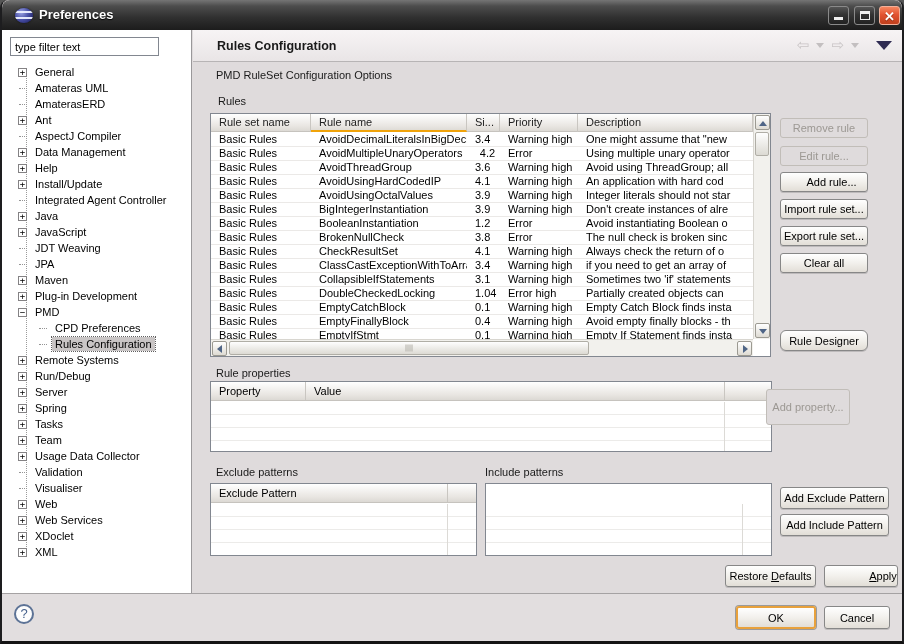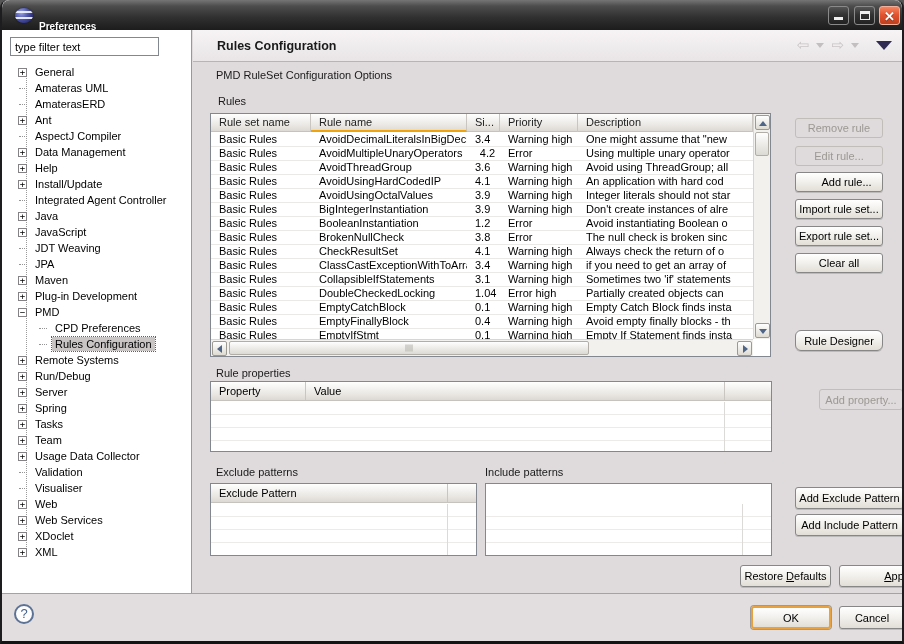--- a/index.html
+++ b/index.html
@@ -10,21 +10,21 @@
 
   
   .titlebar { position:absolute; left:0; top:0; width:100%; height:30px;
               background:linear-gradient(180deg,#757575 0%,#4d4d4d 20%,#2f2f2f 60%,#1c1c1c 100%);
               border-radius:8px 8px 0 0; }
   .app-icon { position:absolute; left:13px; top:8px; width:18px; height:15px; border-radius:50%;
               background:
                 repeating-linear-gradient(180deg, rgba(255,255,255,0) 0 3px, rgba(235,238,255,.95) 3px 4.6px, rgba(255,255,255,0) 4.6px 6px),
                 radial-gradient(circle at 35% 30%, #9aa2e2 0%, #4a51a8 45%, #23266b 85%);
               box-shadow:0 0 2px rgba(0,0,0,.6); }
-  .title-text { position:absolute; left:37px; top:12px; line-height:29px; color:#fff; font-weight:bold; font-size:10px; text-shadow:0 1px 1px #000; }
+  .title-text { position:absolute; left:37px; top:0; line-height:29px; color:#fff; font-weight:bold; font-size:13px; text-shadow:0 1px 1px #000; }
   .winbtn { position:absolute; top:6px; width:21px; height:19px; border-radius:3px; border:1px solid #8a8a8a;
             background:linear-gradient(180deg,#555 0%,#333 45%,#222 100%); }
   .winbtn.min { left:826px; } .winbtn.max { left:852px; }
   .winbtn.close { left:877px; border-color:#f3b09a;
             background:linear-gradient(180deg,#f4855f 0%,#e35331 45%,#c03f1c 100%); }
   .glyph-min { position:absolute; left:5px; bottom:4px; width:9px; height:3px; background:#f0f0f0; }
   .glyph-max { position:absolute; left:5px; top:4px; width:10px; height:9px; border:1px solid #f0f0f0; border-top:3px solid #f0f0f0; }
   .glyph-close { position:absolute; width:100%; text-align:center; top:1px; color:#fff; font-weight:bold; font-size:13px; line-height:17px; text-shadow:0 1px 1px #8c2a10; }
 
   
@@ -47,21 +47,21 @@
                background:linear-gradient(180deg,#f7f4f5,#e9e5e6); border-bottom:1px solid #b7b4b5; }
   .page-title { position:absolute; left:24px; top:9px; font-weight:bold; font-size:12.5px; color:#1a1a1a; }
   .nav { position:absolute; right:14px; top:6px; display:flex; align-items:center; gap:4px; }
   .nav-arrow { font-size:15px; color:#c9c5c6; line-height:18px; }
   .nav-dd { width:0; height:0; border-left:4px solid transparent; border-right:4px solid transparent; border-top:5px solid #c3bfc0; margin:0 3px; }
   .view-menu { width:0; height:0; border-left:8px solid transparent; border-right:8px solid transparent; border-top:9px solid #2f2b52; margin-left:10px; }
 
   
   .btn { position:absolute; border:1px solid #878787; border-radius:3px; background:linear-gradient(180deg,#ffffff 0%,#f2f0ec 50%,#e2ded7 100%);
          font-family:"Liberation Sans", sans-serif; font-size:11px; color:#000; text-align:left; cursor:default;
-         box-shadow:0 1px 0 rgba(0,0,0,.15); display:flex; align-items:center; justify-content:center;margin-left:15px; }
+         box-shadow:0 1px 0 rgba(0,0,0,.15); display:flex; align-items:center; justify-content:center; }
   .btn.disabled { background:#dfdbdc; border-color:#c1bdb8; color:#9c9893; box-shadow:none; }
   .btn.default-focus { border:2px solid #e8a13c; box-shadow:0 0 0 1px #9a9a9a; }
   .btn u { text-decoration:underline; }
 
   
   .label { position:absolute; color:#1a1a1a; }
   .rules-table { position:absolute; left:208px; top:113px; width:561px; height:244px; border:1px solid #828790; background:#fff; overflow:hidden; }
   .rt-header { position:absolute; left:0; top:0; right:17px; height:18px; display:flex;
                background:linear-gradient(180deg,#ffffff,#e9e6e2 70%,#dcd9d4); border-bottom:1px solid #c6c3be; }
   .rt-hcell { height:18px; line-height:17px; padding-left:8px; border-right:1px solid #c9c6c1; color:#222; overflow:hidden; white-space:nowrap; position:relative; }
@@ -421,21 +421,21 @@
   <div class="mini-table" style="left:208px; top:381px; width:562px; height:71px;">
     <div class="mini-head">
       <span class="mini-hcell" style="width:95px;">Property</span>
       <span class="mini-hcell" style="flex:1;">Value</span>
       <span class="mini-hcell" style="width:46px; border-right:none;"></span>
     </div>
     <div class="mini-body">
       <div class="col-line" style="right:46px;"></div>
     </div>
   </div>
-  <div class="btn disabled" style="left:802px; top:389px; width:84px; height:21px;">Add property...</div>
+  <div class="btn disabled" style="left:764px; top:389px; width:84px; height:36px;">Add property...</div>
 
   <div class="label" style="left:214px; top:466px;">Exclude patterns</div>
   <div class="label" style="left:483px; top:466px;">Include patterns</div>
 
   <div class="mini-table" style="left:208px; top:483px; width:267px; height:73px;">
     <div class="mini-head">
       <span class="mini-hcell" style="flex:1;">Exclude Pattern</span>
       <span class="mini-hcell" style="width:28px; border-right:none;"></span>
     </div>
     <div class="mini-body">

